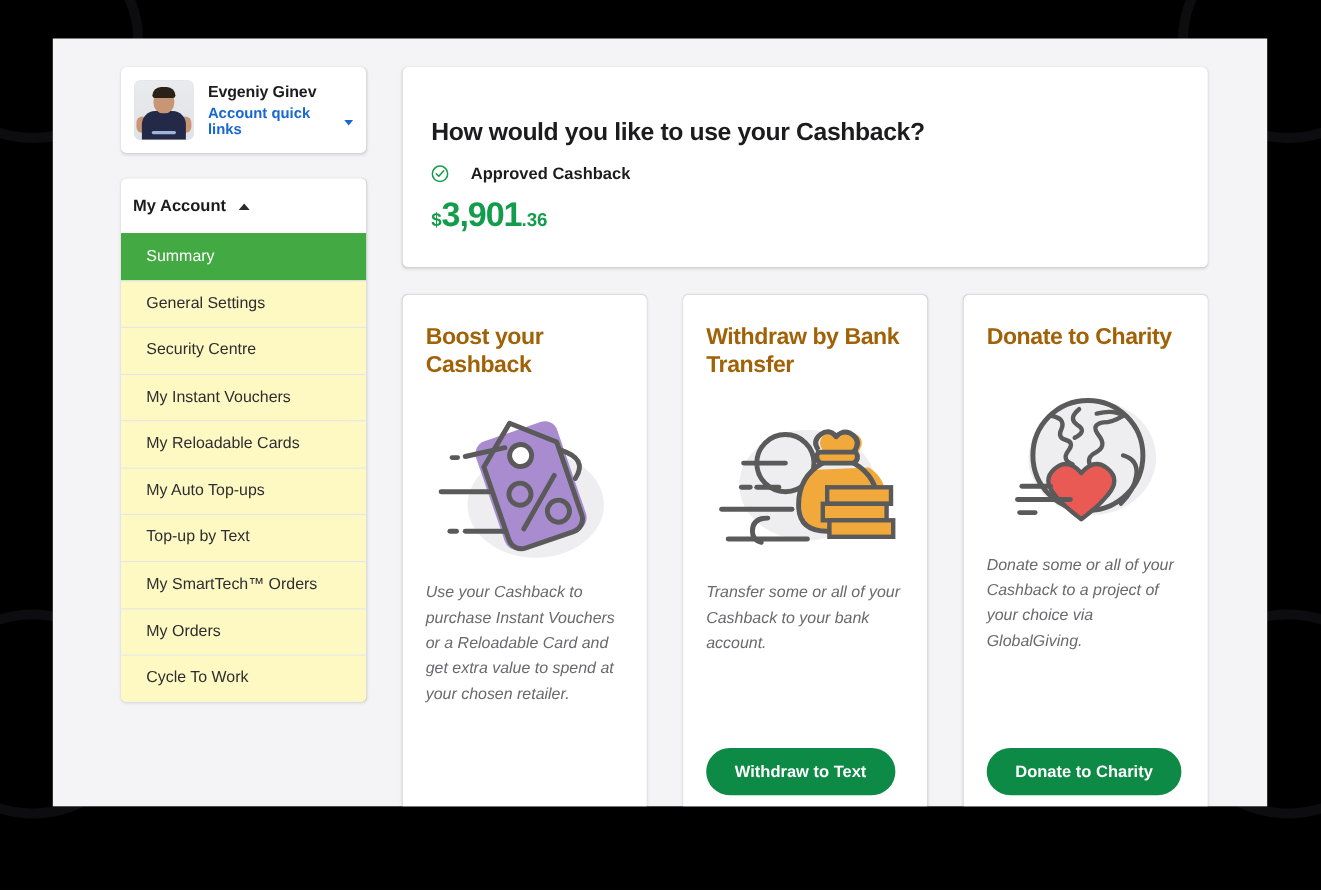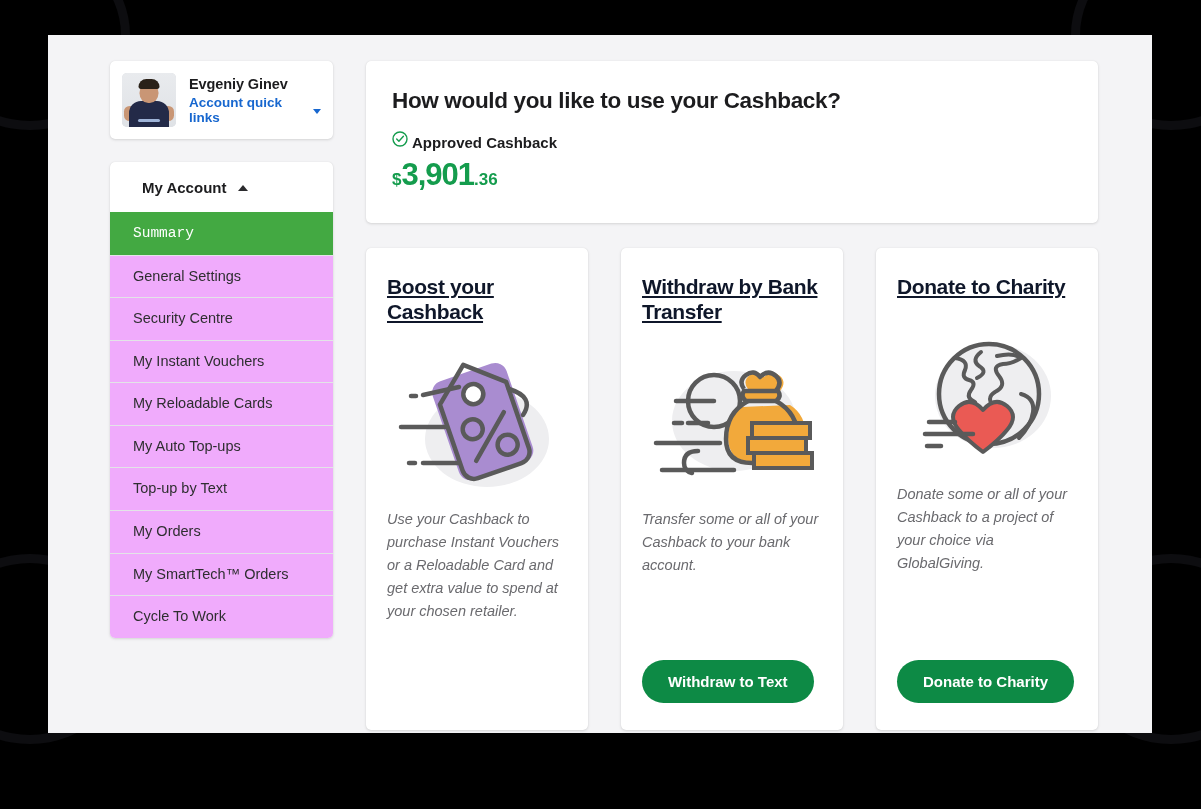--- a/index.html
+++ b/index.html
@@ -108,75 +108,74 @@
   #ecard-card {
     display: flex; align-items: center; gap: 16px;
     padding: 19px 22px; margin-bottom: 26px; cursor: pointer;
   }
   #ecard-label { font-size: 15px; font-weight: bold; color: #1c1c1e; }
 
   
   #menu-card { overflow: hidden; }
   #menu-header {
     display: flex; align-items: center; gap: 12px;
-    padding: 17px 32px 16px;
+    padding: 17px 11px 16px;
     font-size: 15px; font-weight: bold; color: #1c1c1e;
     cursor: pointer;
   }
   .chev-up {
     width: 0; height: 0; border-left: 5px solid transparent;
     border-right: 5px solid transparent; border-bottom: 6px solid #2b2b2e;
   }
   .menu-item {
     padding: 11px 0 11px 23px;
     font-size: 14.5px; color: #2e2e30;
     border-top: 1px solid #e3e4e7;
-    background: #f0abfc;
+    background: #fef9c3;
     cursor: pointer;
     line-height: 1.35;
     white-space: nowrap;
   }
   .menu-item.active {
     background: #43a942;
     color: #ffffff;
     border-top-color: #43a942;
     margin-left: -9px;
     padding-left: 32px;
-    font-family: Liberation Mono, monospace;
   }
 
   
   #main { flex: 1; min-width: 0; }
 
   #hero-card { padding: 27px 26px 30px; margin-bottom: 25px; }
   #hero-title {
     font-size: 22.5px; font-weight: bold; color: #1c1c1e;
-    letter-spacing: -0.35px; margin-bottom: 17px;
-  }
-  #approved-row { display: flex; align-items: flex-end; gap: 4px; margin-bottom: 6px; }
+    letter-spacing: -0.35px; margin-bottom: 17px; margin-top: 19px;
+  }
+  #approved-row { display: flex; align-items: flex-start; gap: 20px; margin-bottom: 6px; }
   #approved-label { font-size: 15px; font-weight: bold; color: #1c1c1e; }
   #amount-row {
     display: flex; align-items: baseline;
     color: #149c4d; font-weight: bold;
   }
   .amt-cur  { font-size: 17px; }
   .amt-main { font-size: 31px; letter-spacing: -1px; }
   .amt-dec  { font-size: 17px; }
 
   
   #cards-row { display: flex; gap: 33px; }
   .promo-card {
     flex: 1 1 0; min-width: 0;
     padding: 26px 21px 0;
     height: 482px;
     display: flex; flex-direction: column;
   }
   .promo-title {
-    font-size: 21px; font-weight: bold; color: #0f172a;
-    letter-spacing: -0.4px; line-height: 1.2; text-decoration: underline;
+    font-size: 21px; font-weight: bold; color: #a16207;
+    letter-spacing: -0.4px; line-height: 1.2;
   }
   .promo-art {
     height: 178px;
     display: flex; align-items: center; justify-content: center;
     margin-top: 6px;
   }
   .promo-desc {
     font-size: 14.5px; color: #6a6a6e; line-height: 1.58;
     flex: 1 1 auto;
     font-style: italic;
@@ -233,22 +232,22 @@
             <span class="chev-up"></span>
           </div>
           <div id="menu-items">
               <div class="menu-item active">Summary</div>
               <div class="menu-item">General Settings</div>
               <div class="menu-item">Security Centre</div>
               <div class="menu-item">My Instant Vouchers</div>
               <div class="menu-item">My Reloadable Cards</div>
               <div class="menu-item">My Auto Top-ups</div>
               <div class="menu-item">Top-up by Text</div>
+              <div class="menu-item">My SmartTech™ Orders</div>
               <div class="menu-item">My Orders</div>
-              <div class="menu-item">My SmartTech™ Orders</div>
               <div class="menu-item">Cycle To Work</div>
             </div>
         </nav>
 
       </aside>
 
       <main id="main">
 
         <section id="hero-card" class="card-box">
           <h1 id="hero-title">How would you like to use your Cashback?</h1>

